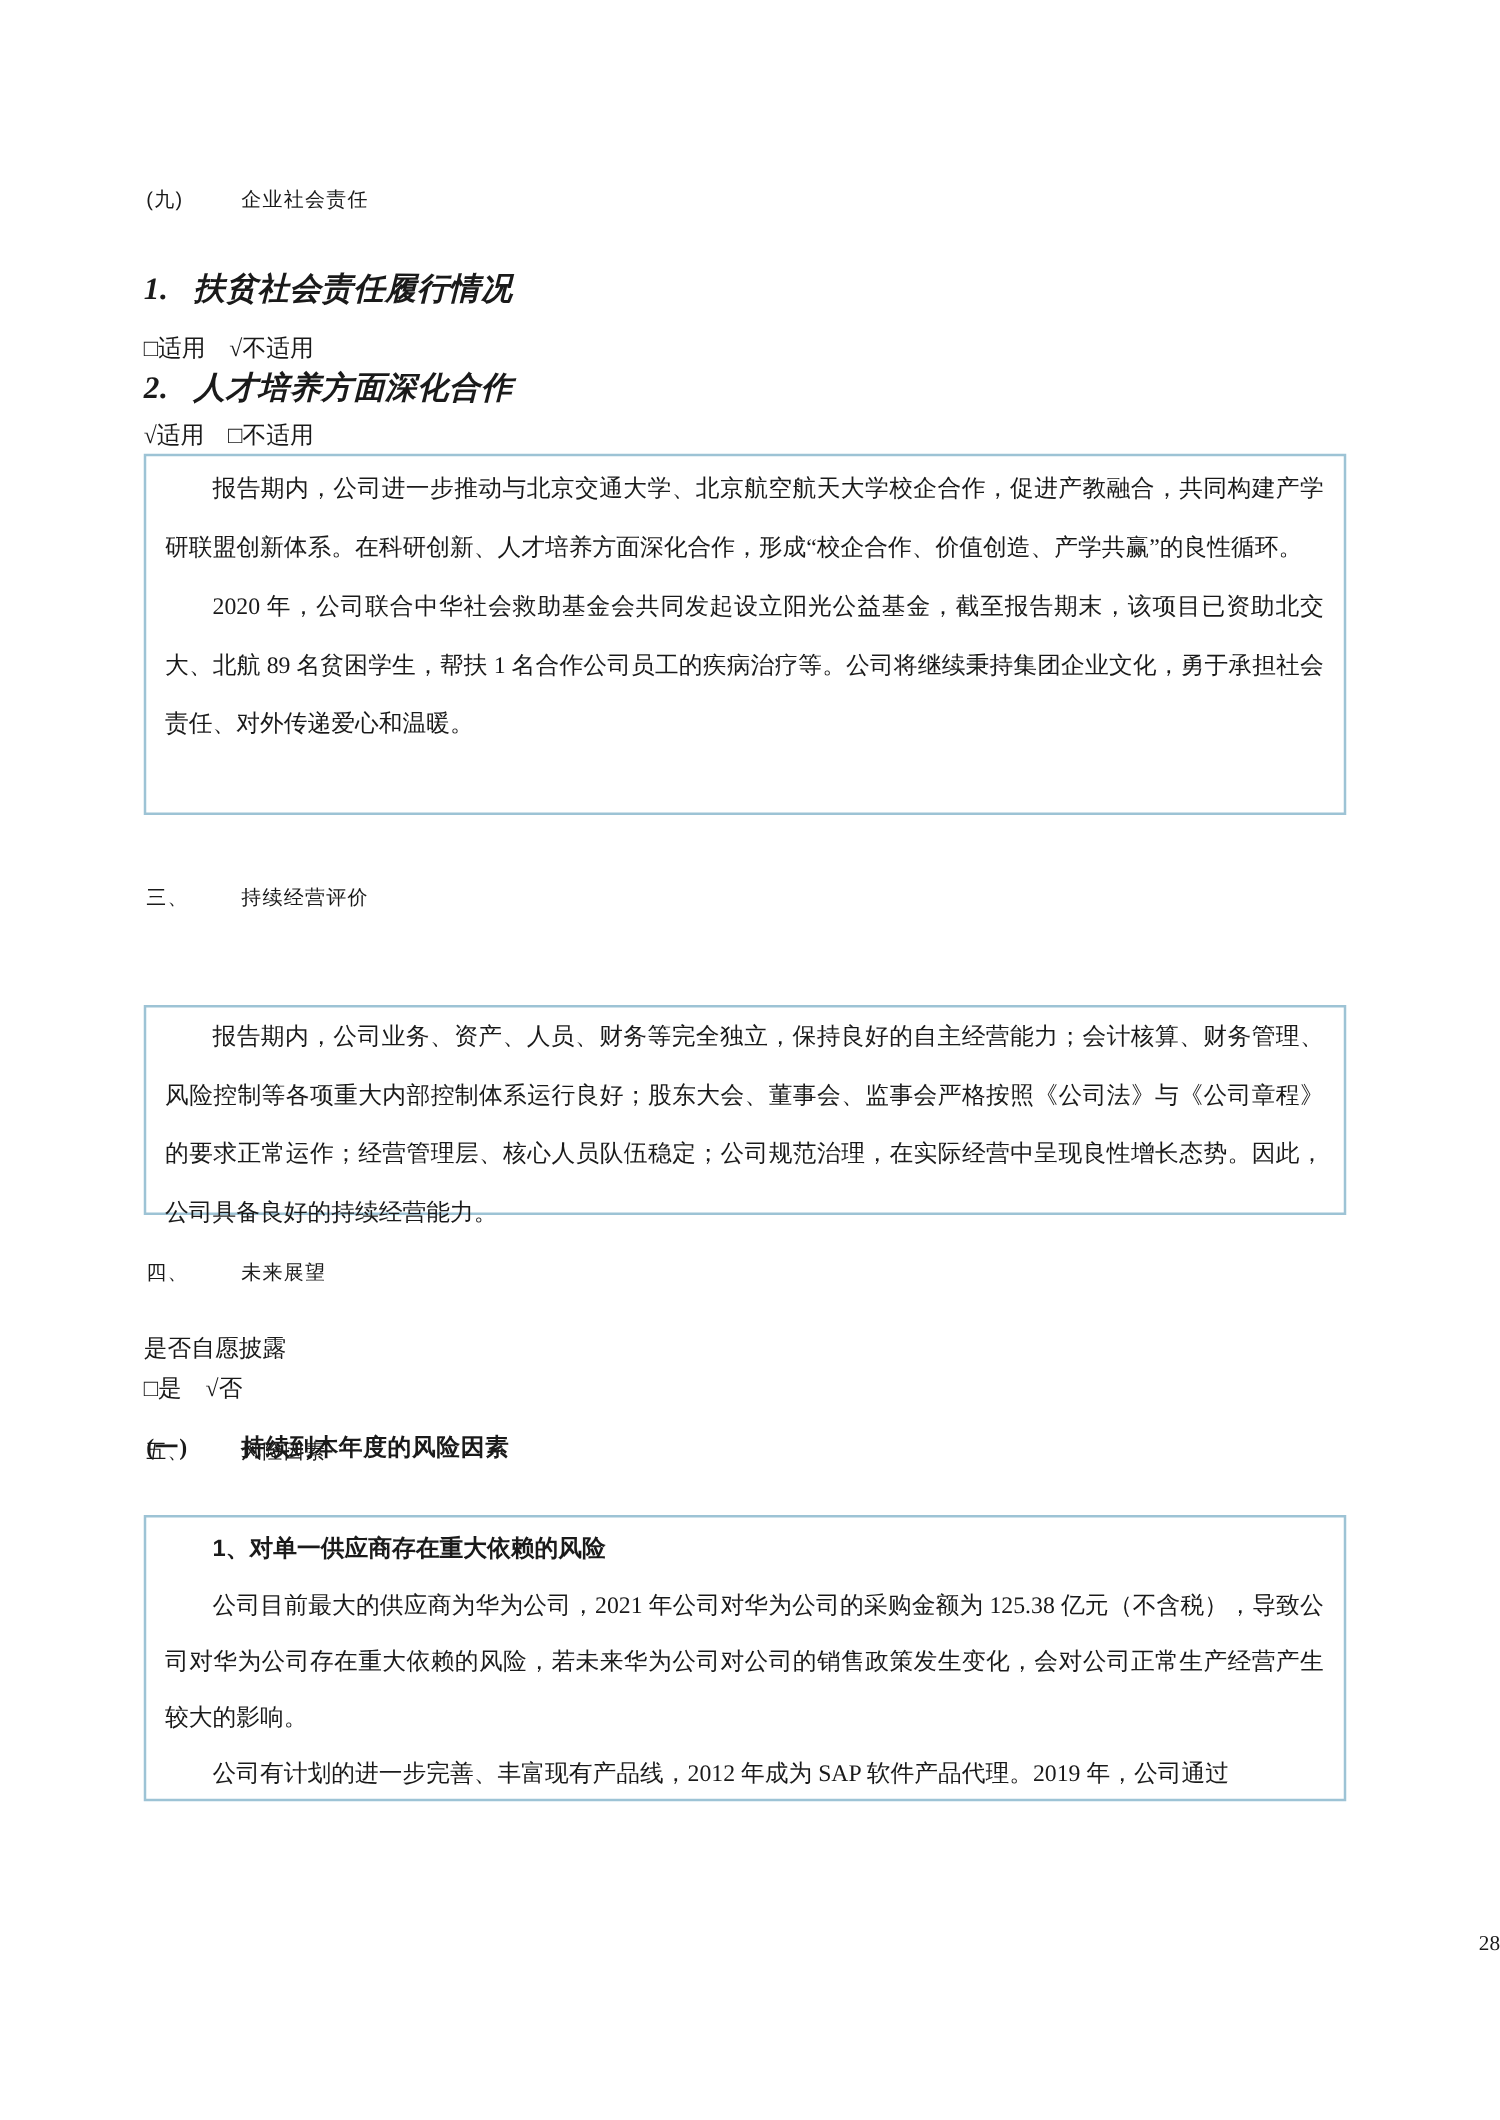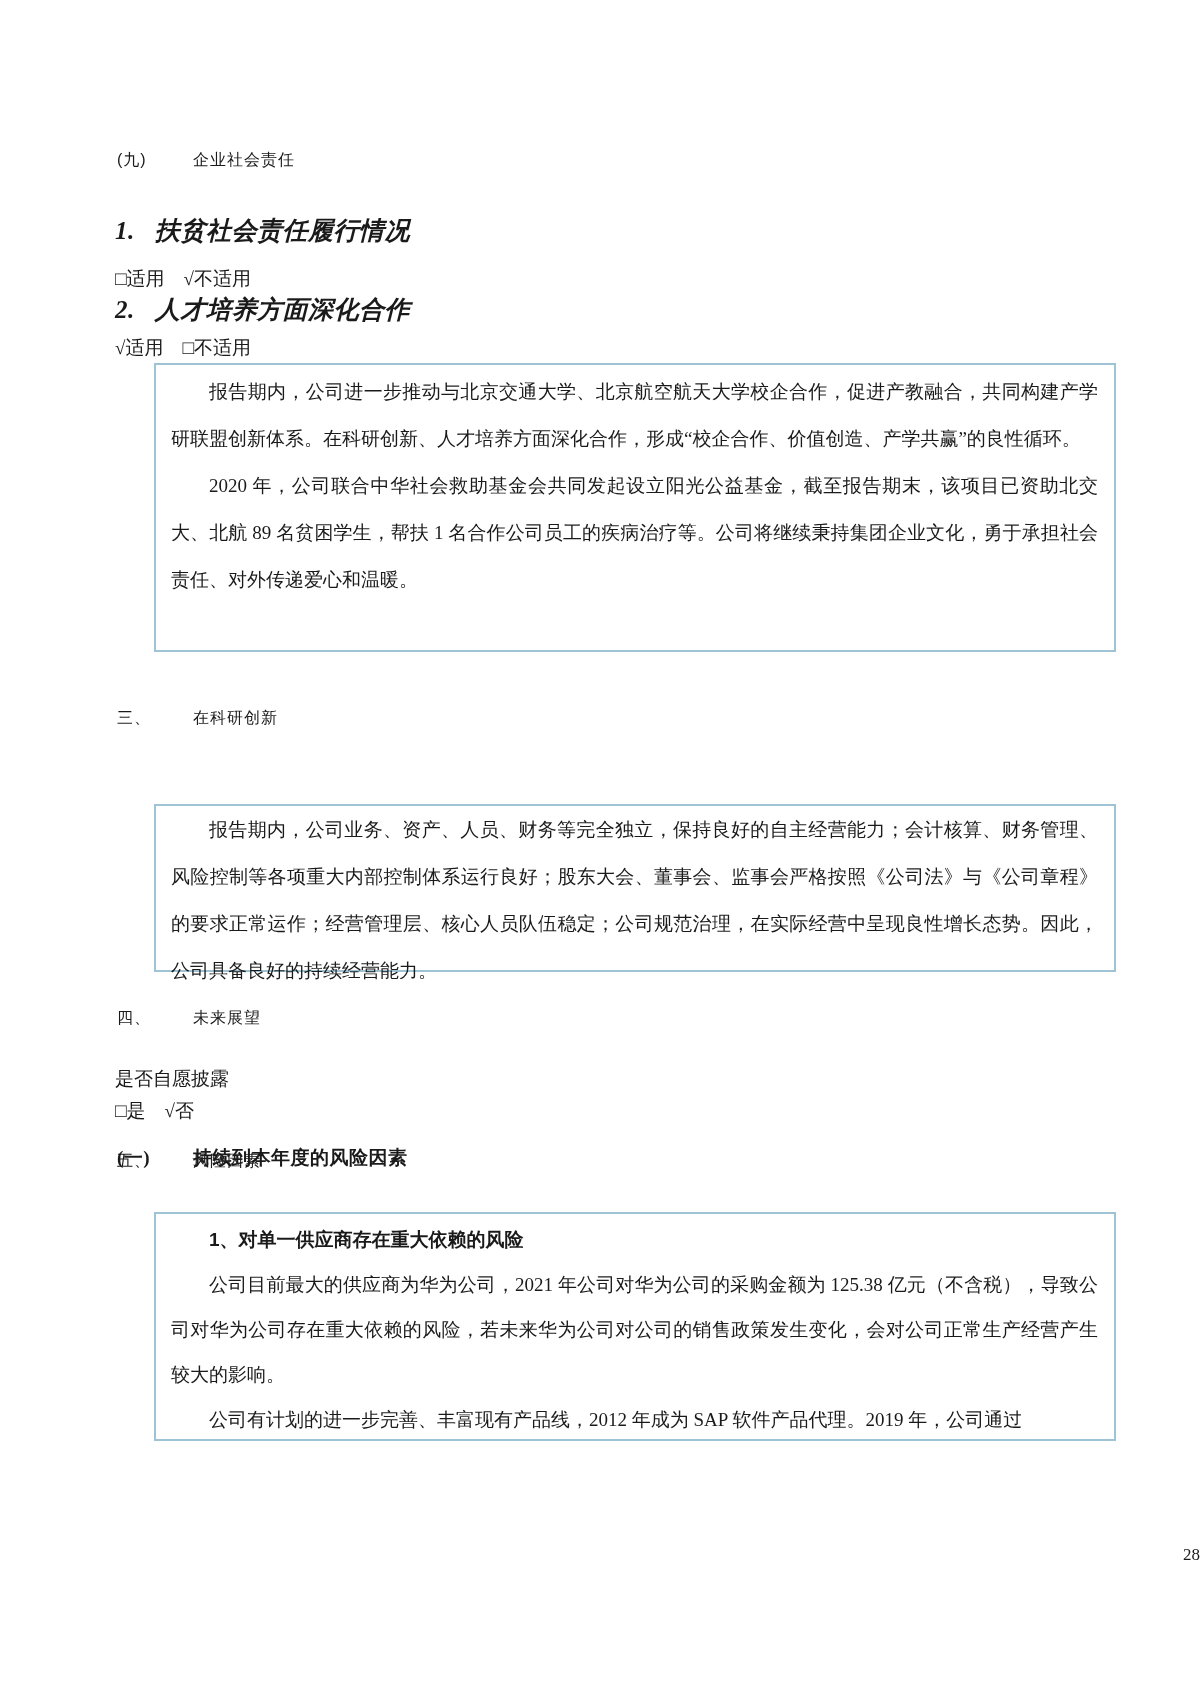--- a/index.html
+++ b/index.html
@@ -34,21 +34,20 @@
   
   .plain { left:115px; font-size:19px; }
   
   .textbox {
     left:115px; width:962px;
     border:2px solid #9dc3d5;
     background:#ffffff;
     font-size:19px; line-height:47px;
     padding:3px 16px 0 15px;
     text-align:justify;
-    margin-left:39px;
   }
   .textbox p { text-indent:2em; }
   .box3 { line-height:45px; }
   .box-heading {
     font-family:"Liberation Sans","DejaVu Sans",sans-serif;
     font-weight:700; text-indent:2em;
   }
   .pagenum { left:0; top:1545px; width:1200px; text-align:right; font-size:17px; }
 </style>
 </head>
@@ -69,21 +68,21 @@
     <span class="snum">2.</span><span>人才培养方面深化合作</span>
   </div>
   <div class="abs plain" style="top:335px">√适用　□不适用</div>
 
   <div class="abs textbox" style="top:363px; height:289px">
     <p>报告期内，公司进一步推动与北京交通大学、北京航空航天大学校企合作，促进产教融合，共同构建产学研联盟创新体系。在科研创新、人才培养方面深化合作，形成“校企合作、价值创造、产学共赢”的良性循环。</p>
     <p>2020 年，公司联合中华社会救助基金会共同发起设立阳光公益基金，截至报告期末，该项目已资助北交大、北航 89 名贫困学生，帮扶 1 名合作公司员工的疾病治疗等。公司将继续秉持集团企业文化，勇于承担社会责任、对外传递爱心和温暖。</p>
   </div>
 
   <div class="abs heading" style="top:708px">
-    <span class="hnum">三、</span><span>在科研创新</span>
+    <span class="hnum">三、</span><span>持续经营评价</span>
   </div>
 
   <div class="abs textbox" style="top:804px; height:168px; padding-top:0">
     <p>报告期内，公司业务、资产、人员、财务等完全独立，保持良好的自主经营能力；会计核算、财务管理、风险控制等各项重大内部控制体系运行良好；股东大会、董事会、监事会严格按照《公司法》与《公司章程》的要求正常运作；经营管理层、核心人员队伍稳定；公司规范治理，在实际经营中呈现良性增长态势。因此，公司具备良好的持续经营能力。</p>
   </div>
 
   <div class="abs heading" style="top:1008px">
     <span class="hnum">四、</span><span>未来展望</span>
   </div>
   <div class="abs plain" style="top:1066px">是否自愿披露</div>

